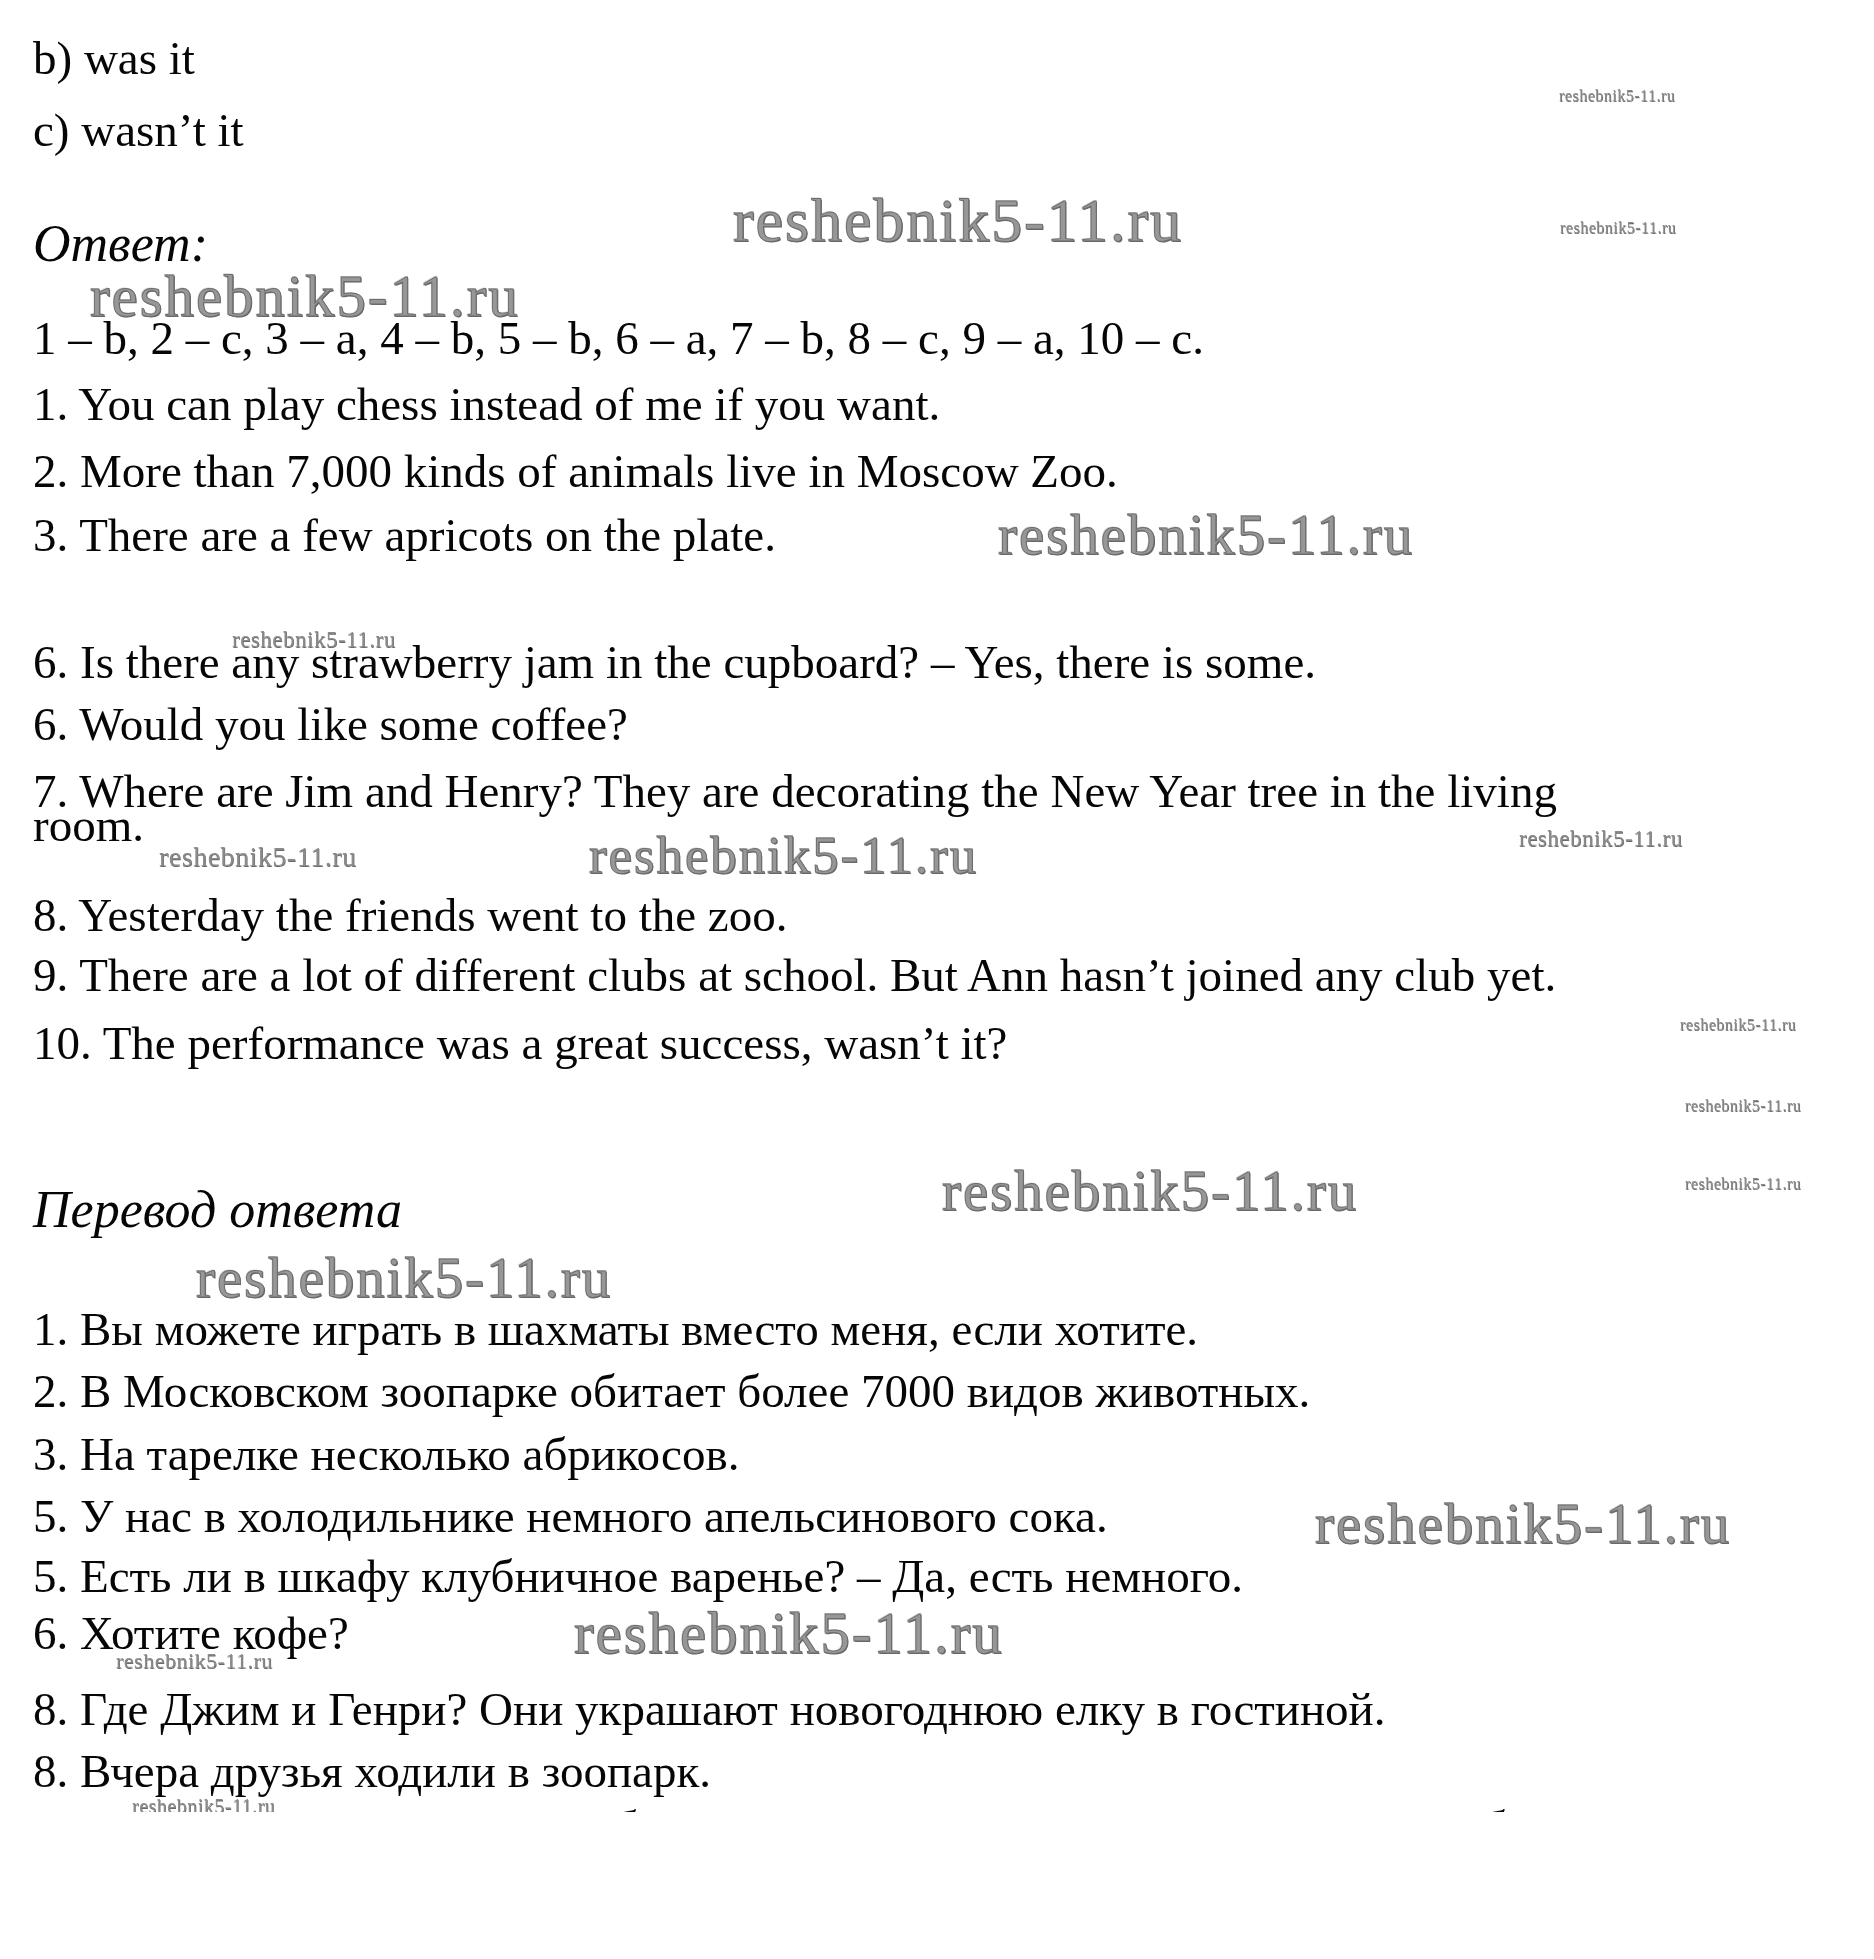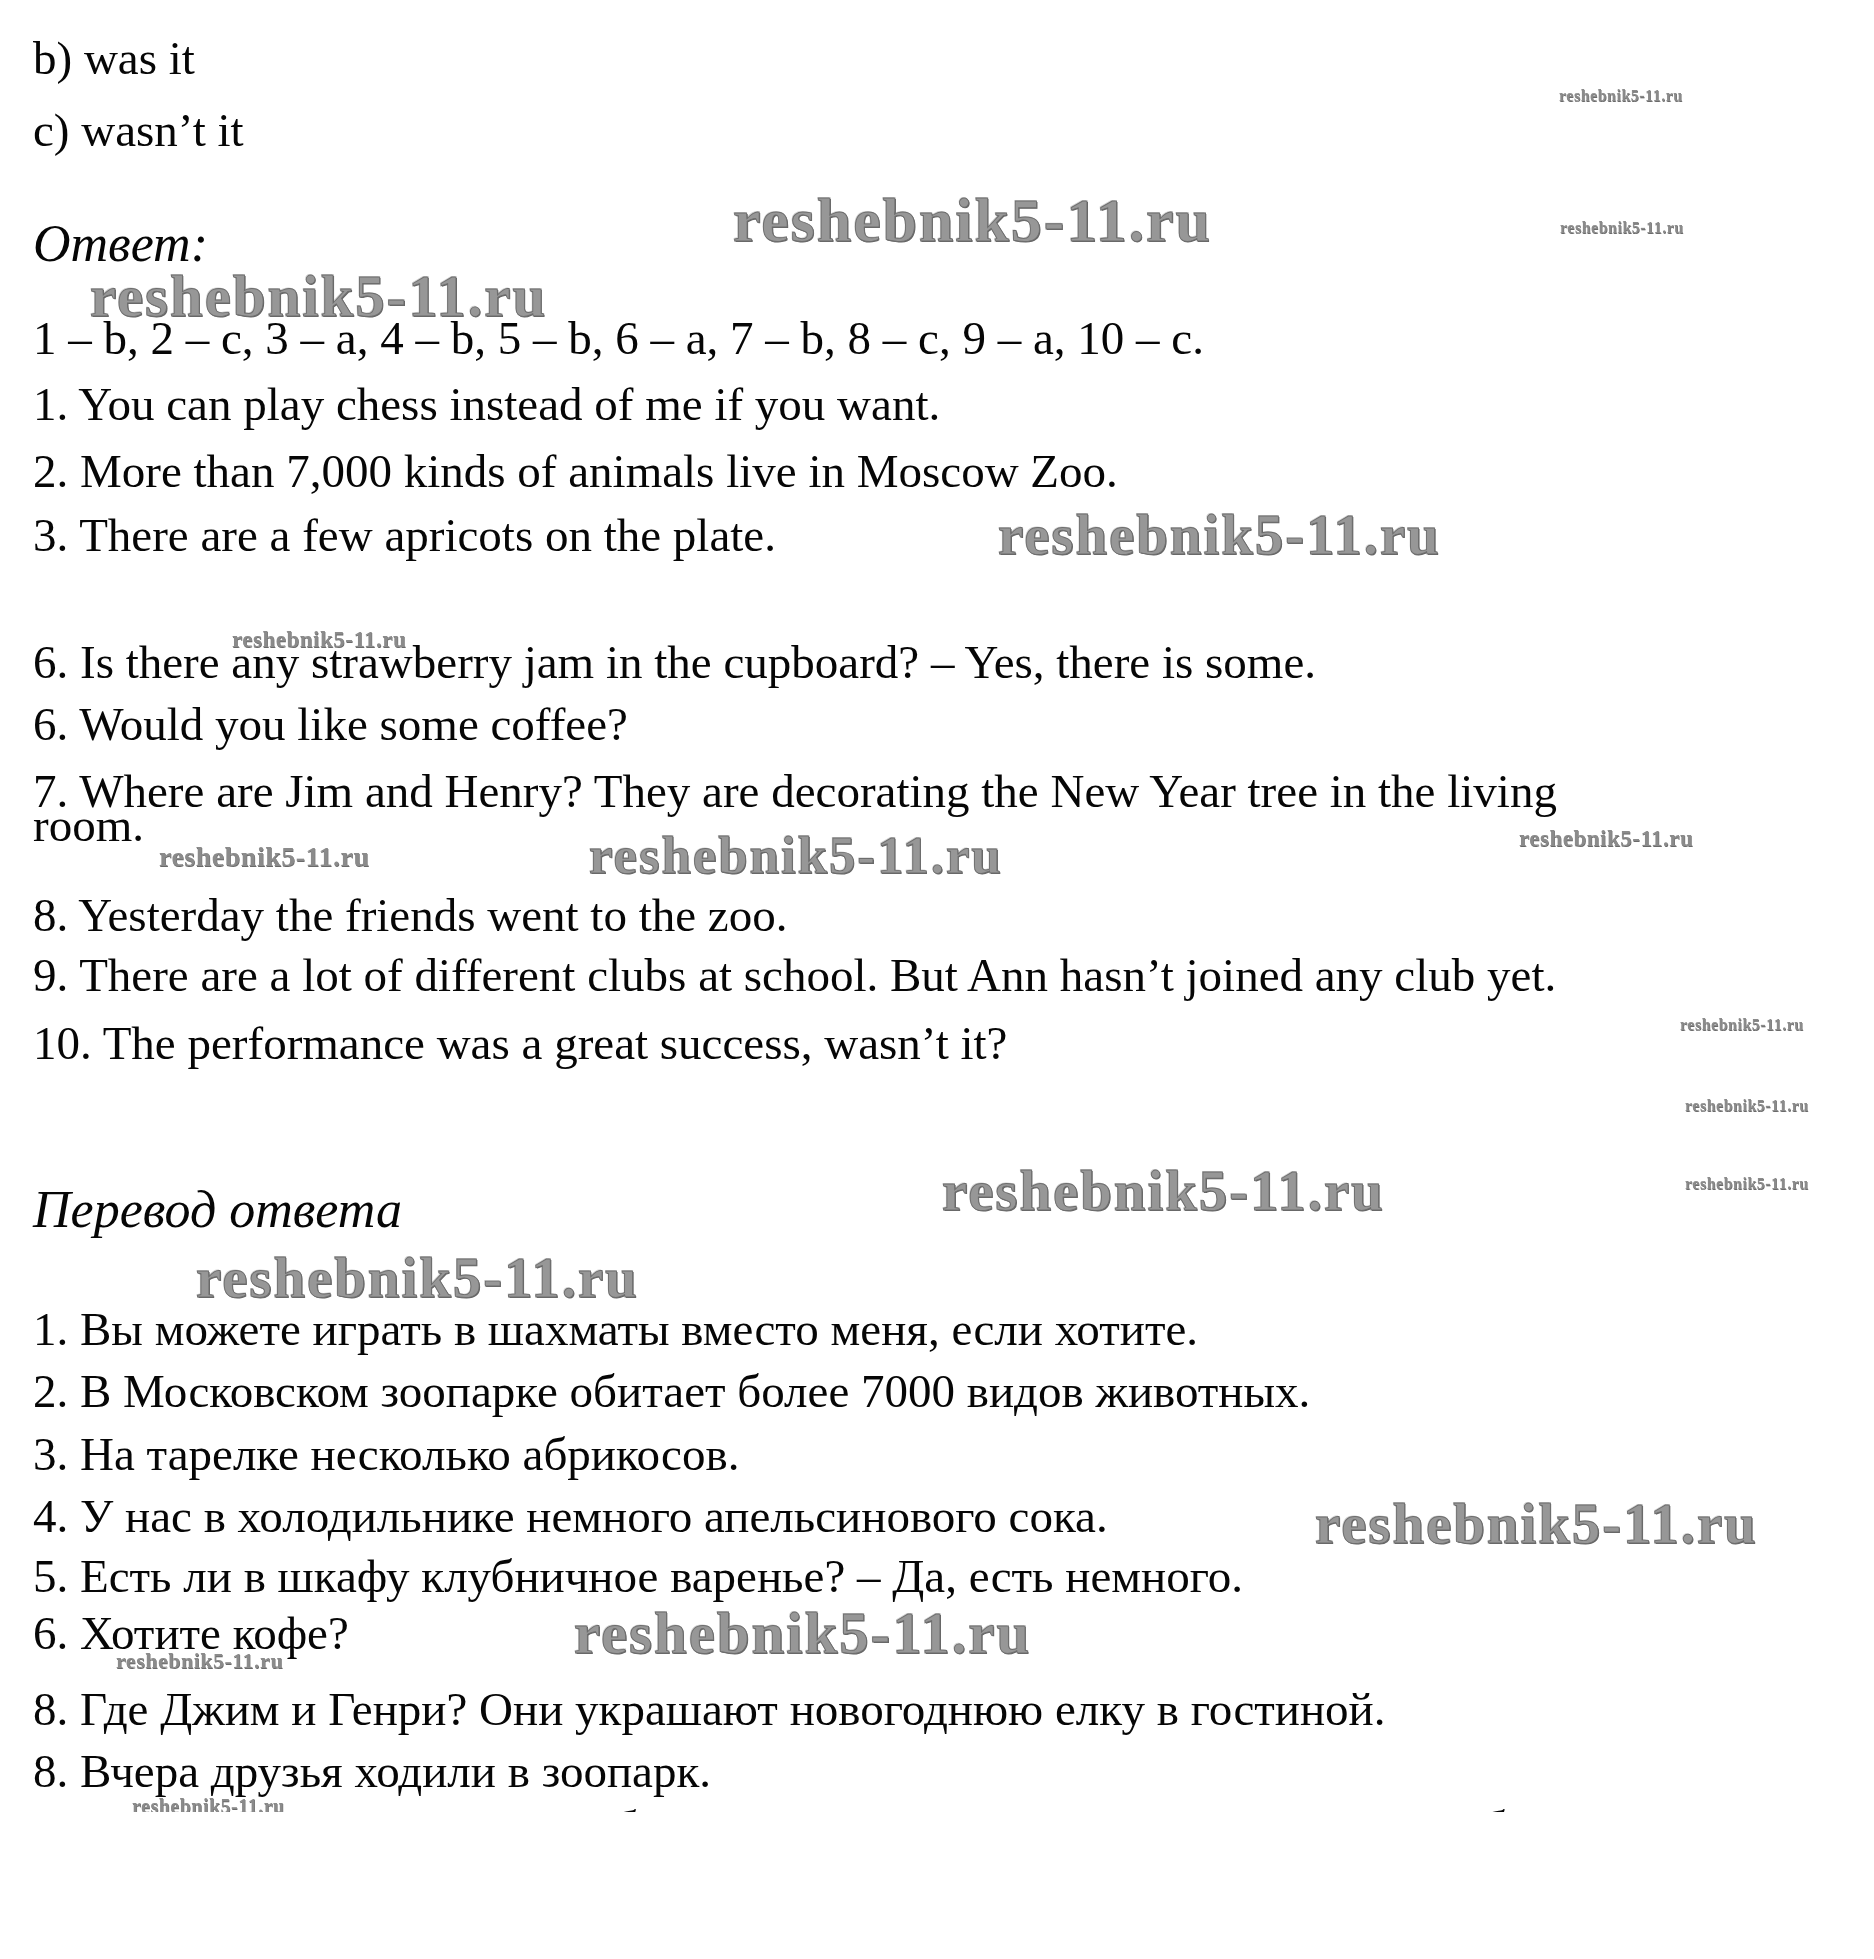--- a/index.html
+++ b/index.html
@@ -20,21 +20,21 @@
     white-space:pre;
     color:#060606;
   }
   .heading{
     font-style:italic;
     font-size:52px;
   }
   .wm{
     position:absolute;
     font-family:"Liberation Serif", serif;
-    font-weight:bold;
+    font-weight:normal;
     color:#8b8b8b;
     white-space:nowrap;
     line-height:1;
     letter-spacing:1.9px;
     text-shadow:0.9px 0.9px 0 #636363, -0.9px -0.9px 0 #cfcfcf;
   }
   .wm-big{
     color:#979797;
     -webkit-text-stroke:0.9px #6d6d6d;
   }
@@ -63,21 +63,21 @@
   <div class="line" style="top:801px">room.</div>
   <div class="line" style="top:891px">8. Yesterday the friends went to the zoo.</div>
   <div class="line" style="top:951px">9. There are a lot of different clubs at school. But Ann hasn’t joined any club yet.</div>
   <div class="line" style="top:1019px">10. The performance was a great success, wasn’t it?</div>
 
   <div class="line heading" style="top:1182px">Перевод ответа</div>
 
   <div class="line" style="top:1305px">1. Вы можете играть в шахматы вместо меня, если хотите.</div>
   <div class="line" style="top:1367px">2. В Московском зоопарке обитает более 7000 видов животных.</div>
   <div class="line" style="top:1430px">3. На тарелке несколько абрикосов.</div>
-  <div class="line" style="top:1492px">4. У нас в холодильнике немного апельсинового сока.</div>
+  <div class="line" style="top:1492px">5. У нас в холодильнике немного апельсинового сока.</div>
   <div class="line" style="top:1552px">5. Есть ли в шкафу клубничное варенье? – Да, есть немного.</div>
   <div class="line" style="top:1609px">6. Хотите кофе?</div>
   <div class="line" style="top:1685px">8. Где Джим и Генри? Они украшают новогоднюю елку в гостиной.</div>
   <div class="line" style="top:1747px">8. Вчера друзья ходили в зоопарк.</div>
   <div class="line" style="top:1803px">9. В школе много разных клубов. Но Энн еще не вступила ни в один клуб.</div>
   <div class="line" style="top:1869px">10. Спектакль имел большой успех, не так ли?</div>
 
   <div class="wm wm-sm" style="left:1559px;top:88px;font-size:16px">reshebnik5-11.ru</div>
   <div class="wm wm-big" style="left:733px;top:189px;font-size:62px">reshebnik5-11.ru</div>
   <div class="wm wm-sm" style="left:1560px;top:220px;font-size:16px">reshebnik5-11.ru</div>

